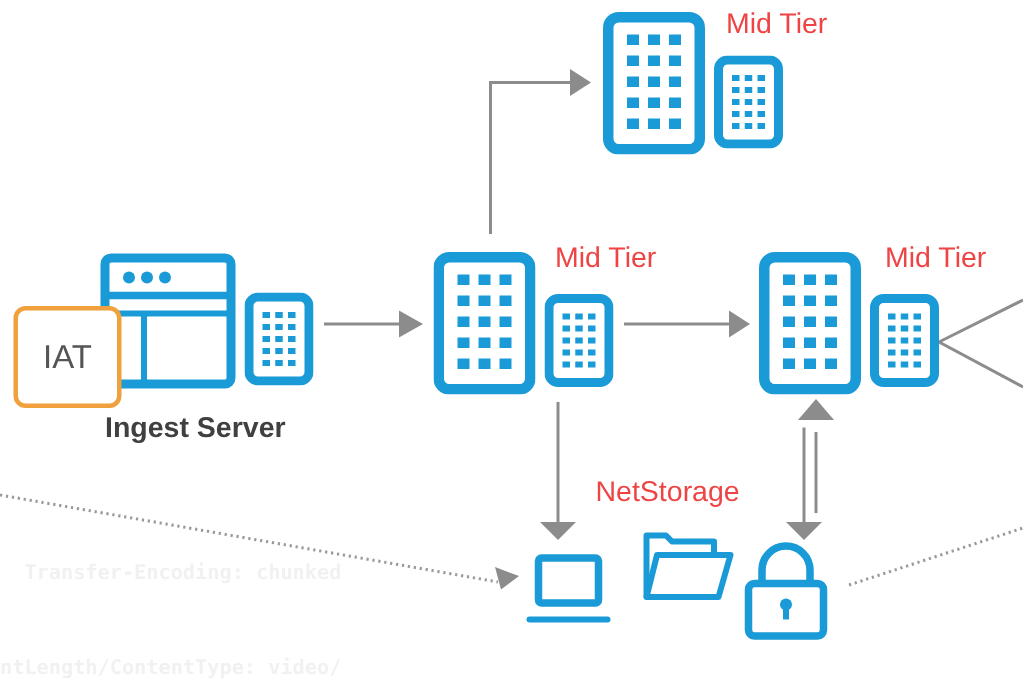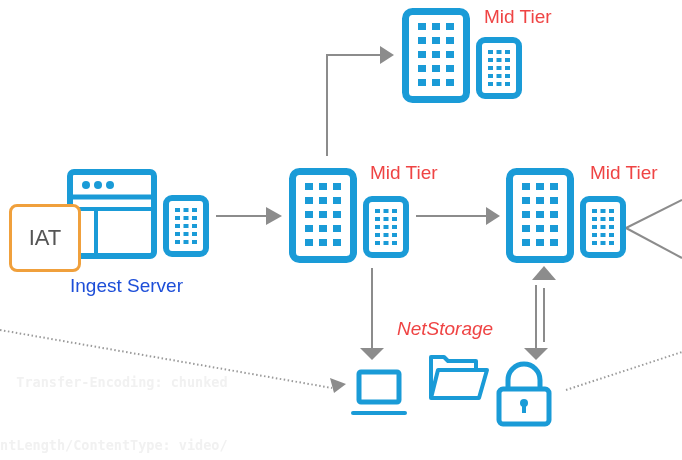--- a/index.html
+++ b/index.html
@@ -1,20 +1,20 @@
 <!DOCTYPE html>
 <html><head>
 <meta charset="utf-8">
 <style>
   html,body{margin:0;padding:0;background:#ffffff;}
   body{width:682px;height:460px;position:relative;overflow:hidden;font-family:"Liberation Sans","DejaVu Sans",sans-serif;}
   #bgcode{position:absolute;left:0;top:330px;width:420px;font-family:"DejaVu Sans Mono",monospace;font-size:13.5px;line-height:21px;color:#f1f1f1;white-space:pre;font-weight:bold;}
   #diagram{position:absolute;left:0;top:0;}
   .lbl{position:absolute;color:#ef4444;font-size:19px;white-space:nowrap;}
-  .lbl-bold{font-weight:normal;color:#1d4ed8;font-size:19px;}
+  .lbl-bold{font-weight:bold;color:#404040;font-size:19px;}
   .iat{position:absolute;left:9px;top:162px;width:72px;height:68px;border:3px solid #f0a03c;border-radius:8px;background:#fff;box-sizing:border-box;display:flex;align-items:center;justify-content:center;font-size:22px;color:#555;margin-top:42px;}
 </style>
 </head>
 <body>
 
 <div id="bgcode">
   <div>  Transfer-Encoding: chunked</div>
   <div>ntLength/ContentType: video/</div>
   
   
@@ -128,13 +128,13 @@
 </svg>
 
 <div class="iat">
   <span>IAT</span>
 </div>
 
 <div class="lbl lbl-bold" style="left:70px;top:275px;">Ingest Server</div>
 <div class="lbl" style="left:370px;top:162px;">Mid Tier</div>
 <div class="lbl" style="left:484px;top:6px;">Mid Tier</div>
 <div class="lbl" style="left:590px;top:162px;">Mid Tier</div>
-<div class="lbl" style="left:397px;top:318px;font-style:italic;">NetStorage</div>
+<div class="lbl" style="left:397px;top:318px;">NetStorage</div>
 
 </body></html>

